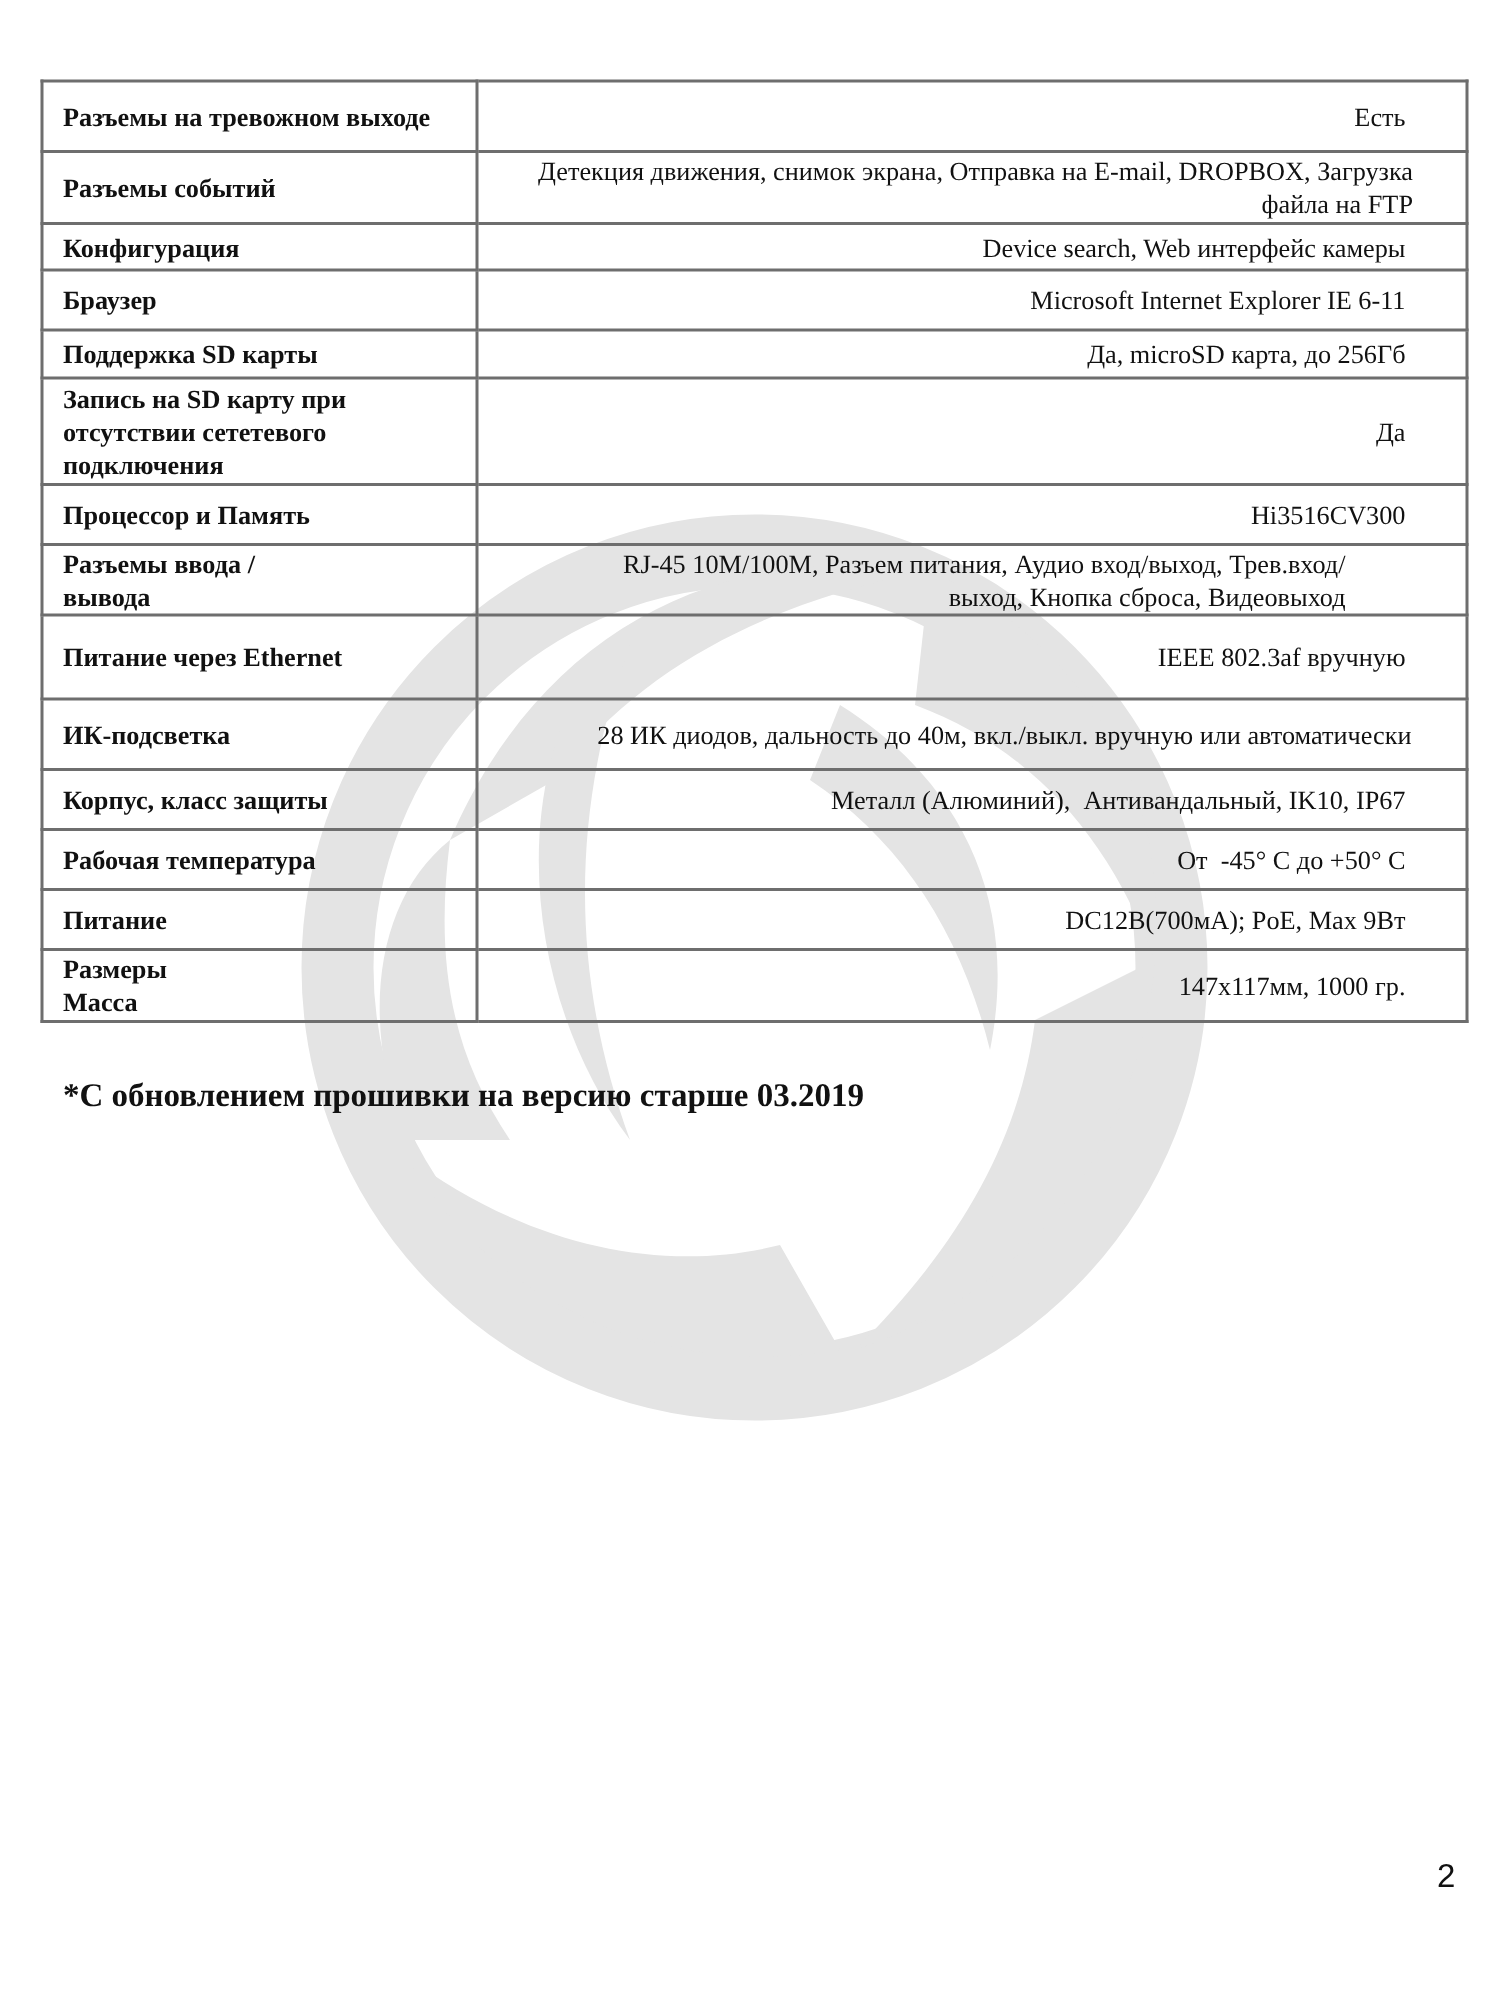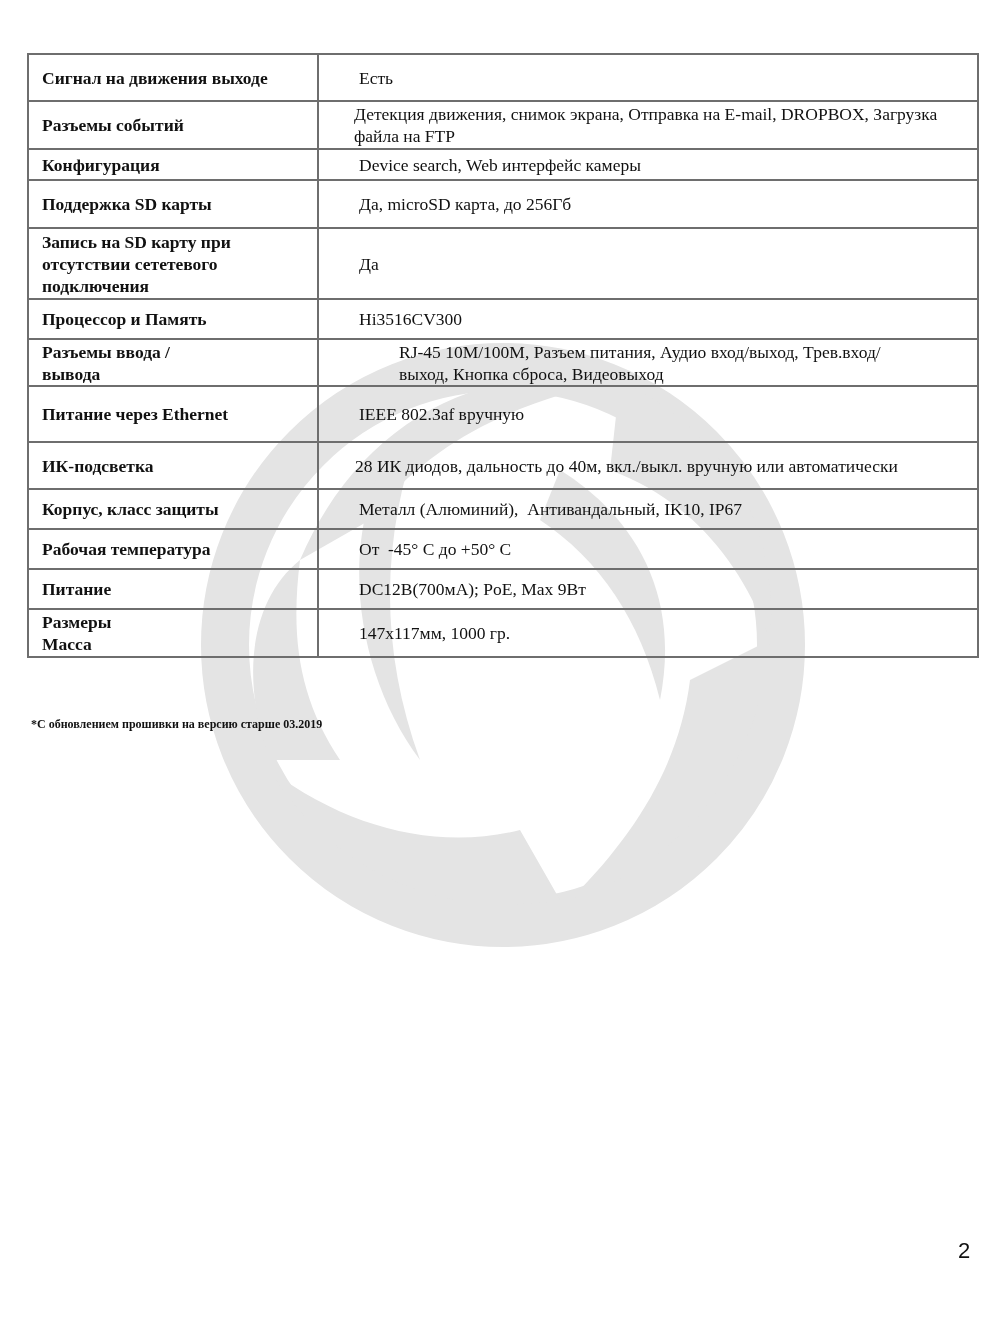--- a/index.html
+++ b/index.html
@@ -13,24 +13,24 @@
   .spec-table {
     position: absolute; left: 27px; top: 53px; width: 952px;
     border-collapse: collapse; z-index: 1; table-layout: fixed;
   }
   .spec-table td {
     border: 2px solid #6e6e6e;
     font-size: 17.5px; line-height: 22px;
     padding: 0 0 0 13px; vertical-align: middle;
   }
   .spec-table td.label { width: 275px; font-weight: bold; }
-  .spec-table td.value { text-align: left; padding: 0 40px; }
+  .spec-table td.value { text-align: right; padding: 0 40px; }
   .footnote {
-    position: absolute; left: 31px; top: 717px; z-index: 1;
-    font-weight: bold; font-size: 12px; text-align: center;
+    position: absolute; left: 42px; top: 717px; z-index: 1;
+    font-weight: bold; font-size: 22px; text-align: center;
   }
   .page-num {
     position: absolute; left: 958px; top: 1238px; z-index: 1;
     font-family: "Liberation Sans", "DejaVu Sans", sans-serif; font-size: 22px;
   }
 </style>
 </head>
 <body>
 
 <svg class="watermark" viewBox="0 0 1000 1334">
@@ -44,32 +44,36 @@
     <path d="M560 900 C 440 920, 330 870, 270 770 C 350 830, 440 850, 520 830 Z"></path>
     <path d="M270 760 C 240 680, 250 600, 300 560 C 290 640, 300 700, 340 760 Z"></path>
     <path d="M420 430 C 380 540, 380 650, 420 760 C 360 680, 340 560, 380 470 Z"></path>
     <path d="M560 470 C 640 520, 680 600, 660 700 C 640 620, 600 560, 540 520 Z"></path>
   </g>
 </svg>
 
 <table class="spec-table">
   <tbody>
     <tr style="height:47px">
-      <td class="label">Сигнал на движения выходе</td>
+      <td class="label">Разъемы на тревожном выходе</td>
       <td class="value">Есть</td>
     </tr>
     <tr style="height:48px">
       <td class="label">Разъемы событий</td>
       <td class="value" style="padding:0 35px">Детекция движения, снимок экрана, Отправка на E-mail, DROPBOX, Загрузка файла на FTP</td>
     </tr>
     <tr style="height:31px">
       <td class="label">Конфигурация</td>
       <td class="value">Device search, Web интерфейс камеры</td>
     </tr>
-    <tr style="height:48px">
+    <tr style="height:40px">
+      <td class="label">Браузер</td>
+      <td class="value">Microsoft Internet Explorer IE 6-11</td>
+    </tr>
+    <tr style="height:32px">
       <td class="label">Поддержка SD карты</td>
       <td class="value">Да, microSD карта, до 256Гб</td>
     </tr>
     <tr style="height:71px">
       <td class="label" style="padding-right:40px">Запись на SD карту при отсутствии сететевого подключения</td>
       <td class="value">Да</td>
     </tr>
     <tr style="height:40px">
       <td class="label">Процессор и Память</td>
       <td class="value">Hi3516CV300</td>

